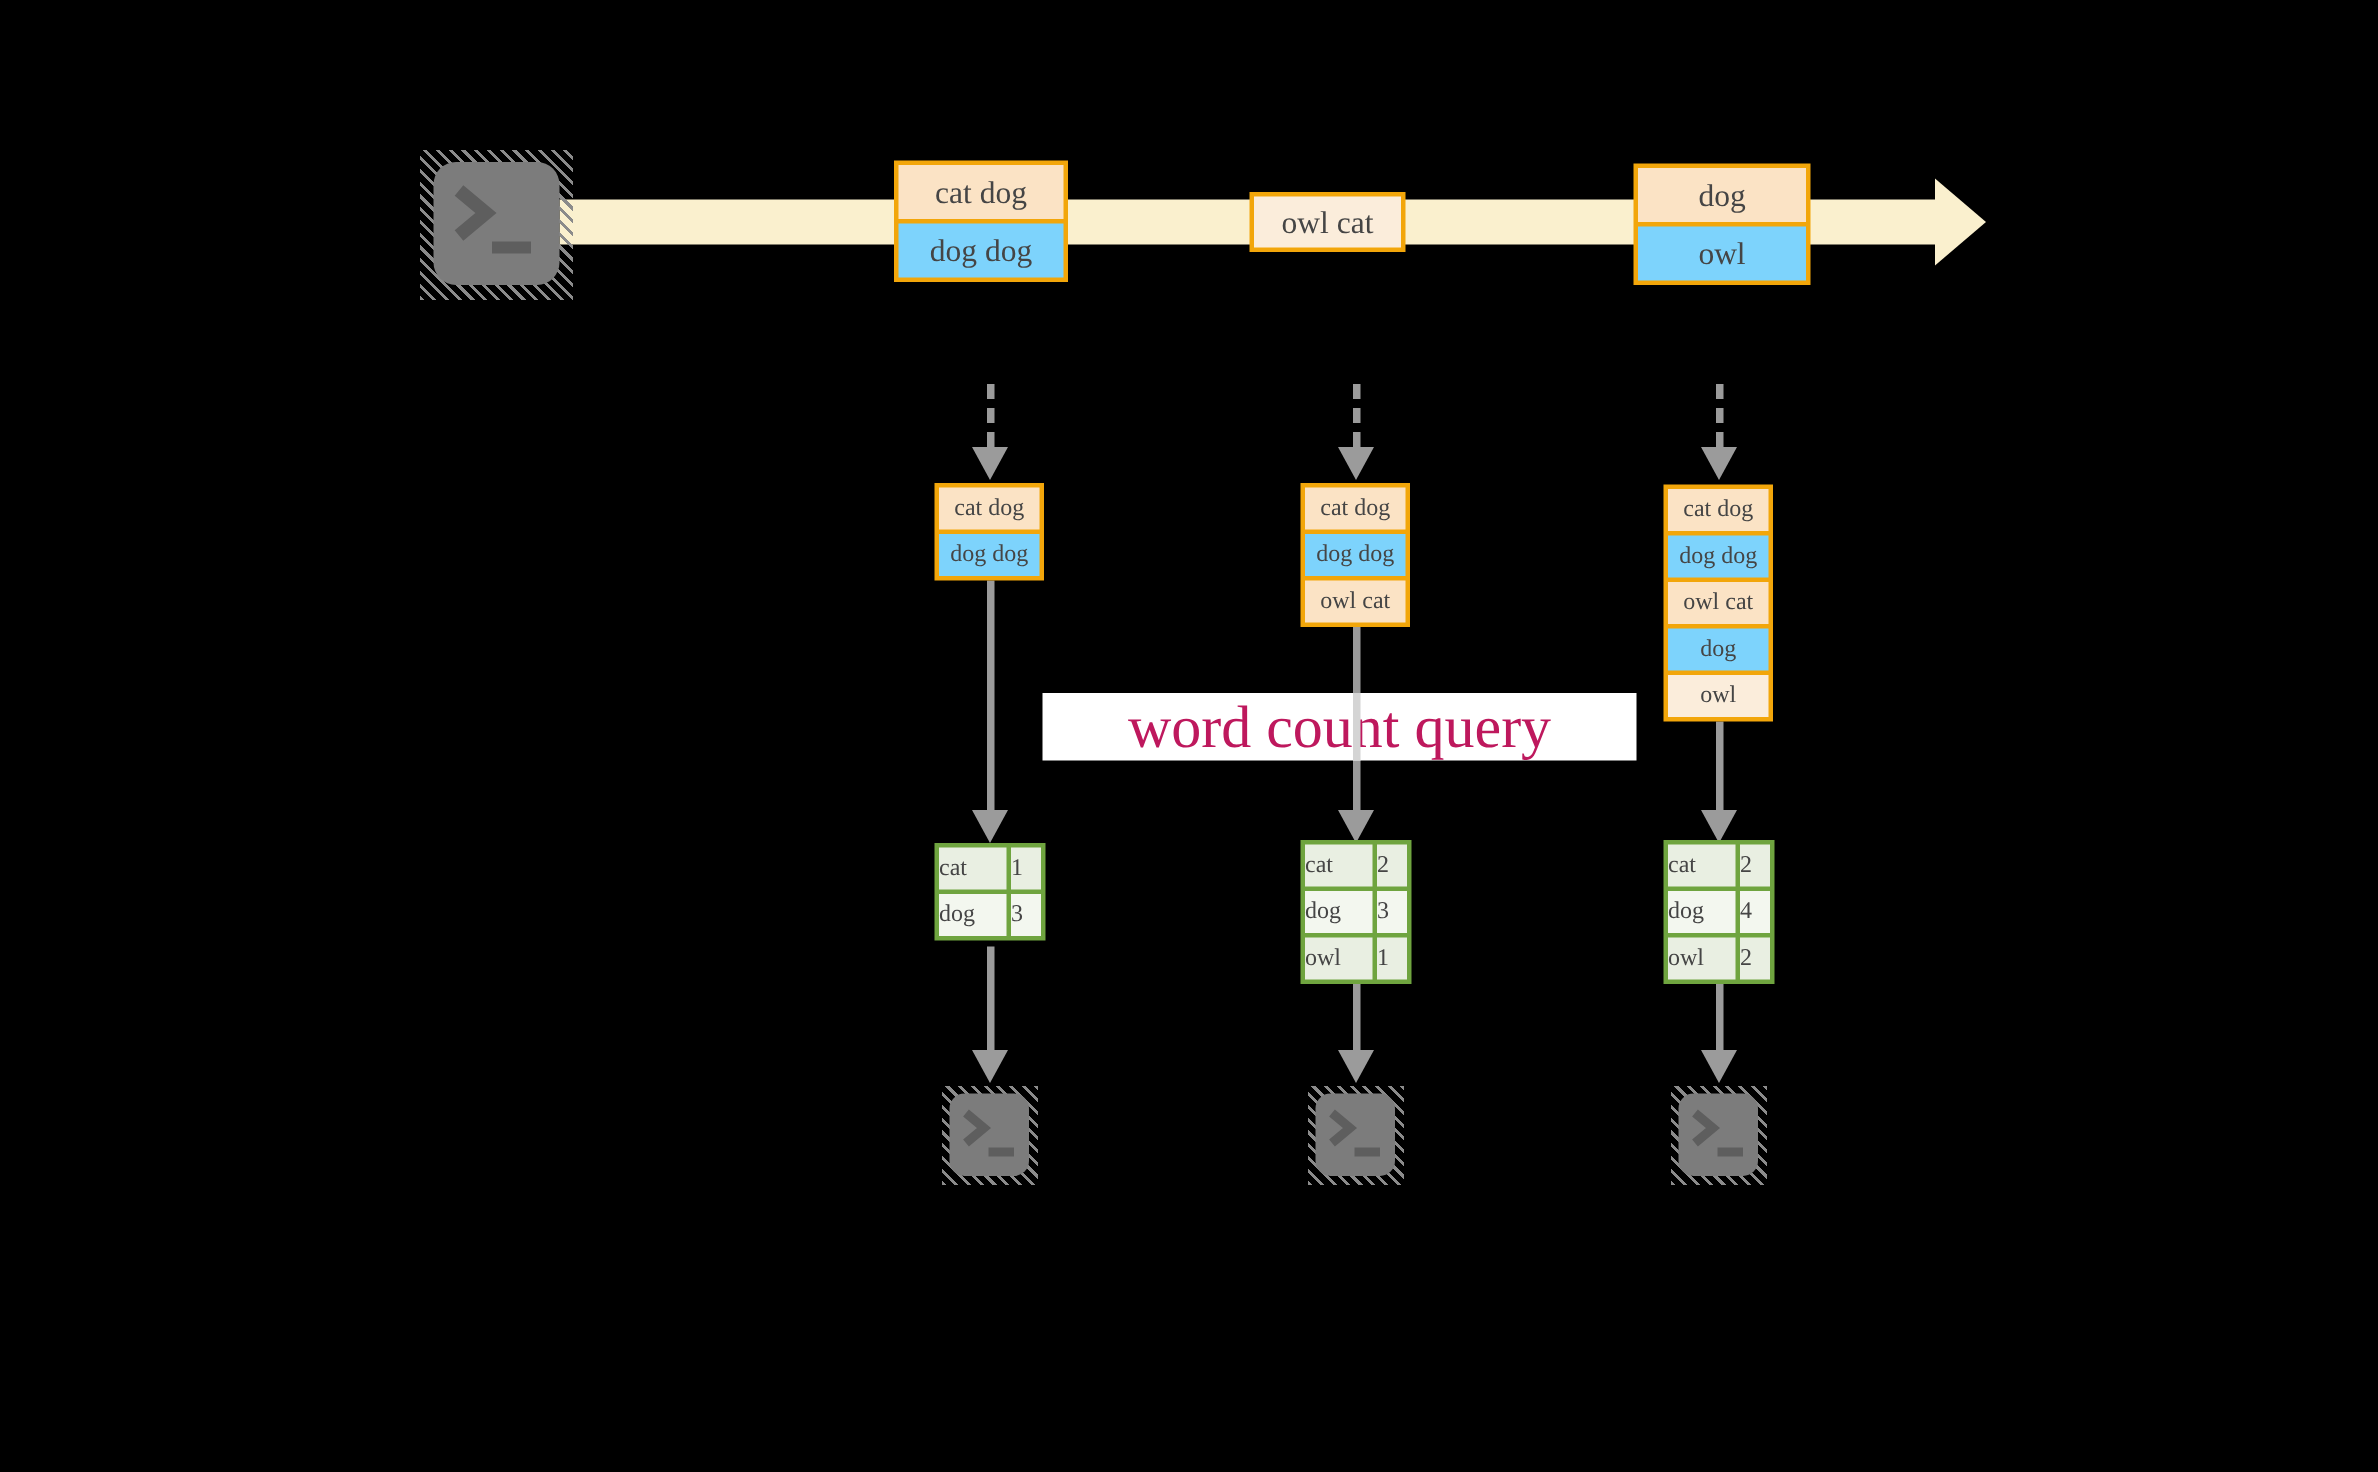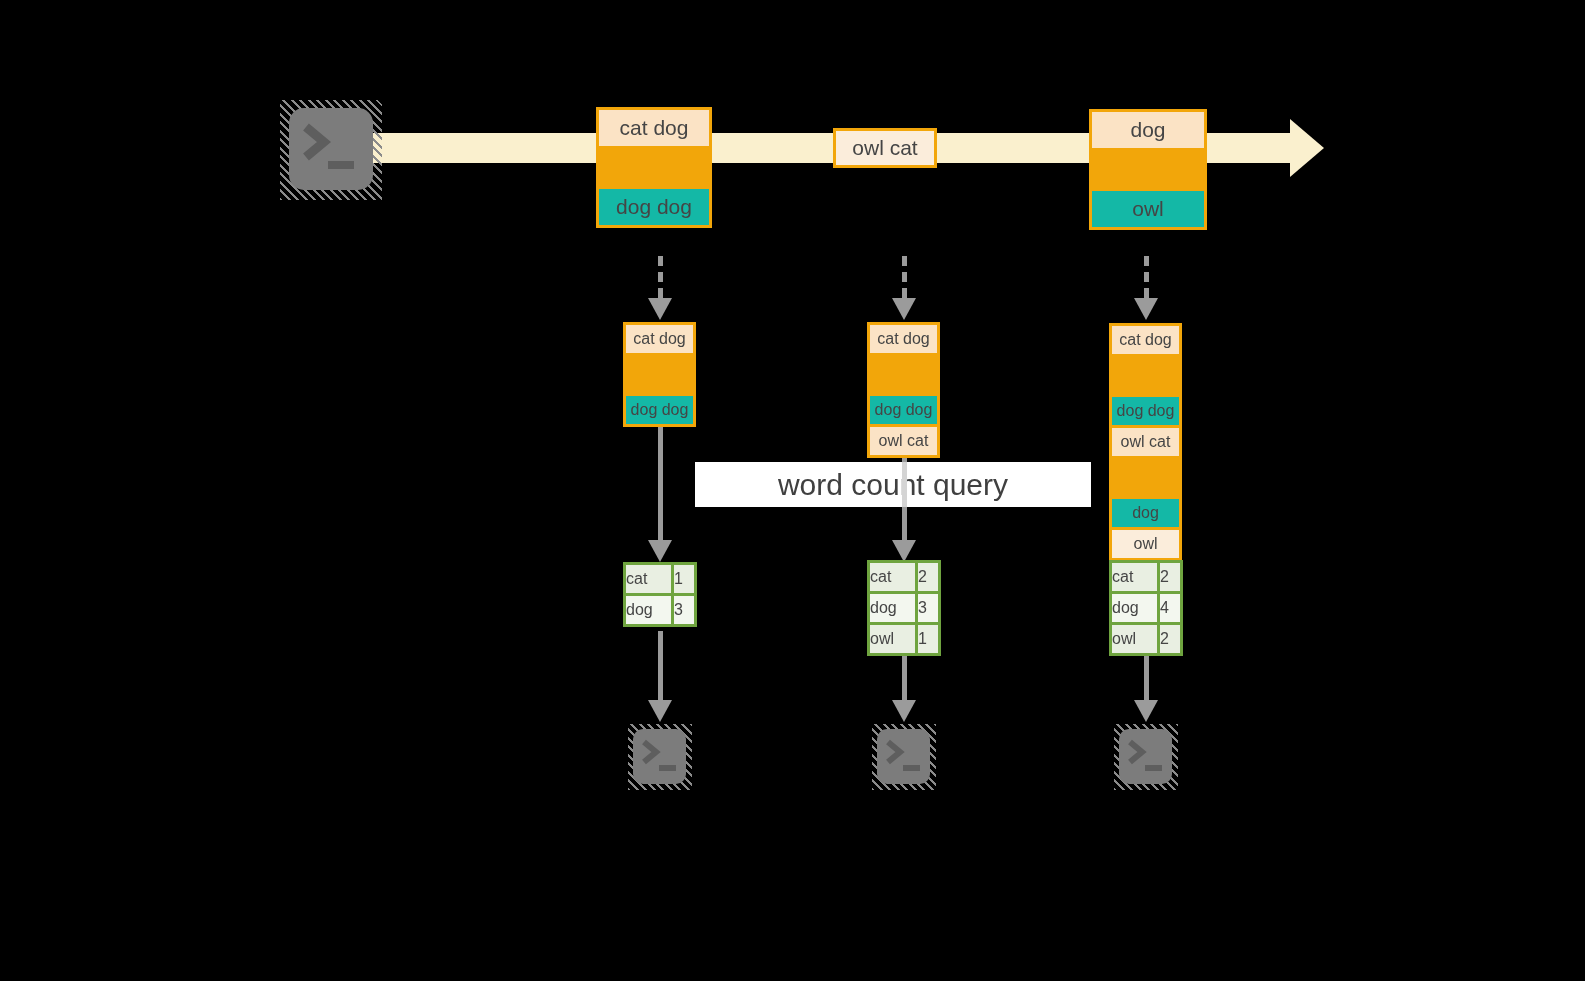--- a/index.html
+++ b/index.html
@@ -1,33 +1,33 @@
 <!DOCTYPE html>
 <html><head>
 <meta charset="utf-8">
 <style>
   html,body{margin:0;padding:0;background:#000;}
   .canvas{position:relative;width:1585px;height:981px;background:#000;overflow:hidden;
-          font-family:Liberation Sans, sans-serif;}
+          font-family:Liberation Serif, serif;}
 
   
   .stream-band{position:absolute;left:373px;top:133px;width:917px;height:30px;background:#faf0ce;z-index:0;}
   .stream-head{position:absolute;left:1290px;top:119px;width:0;height:0;
                border-top:29px solid transparent;border-bottom:29px solid transparent;
                border-left:34px solid #faf0ce;z-index:0;}
 
   
   .obox{position:absolute;background:#f2a60a;padding:3px;display:flex;flex-direction:column;gap:3px;
         box-sizing:border-box;z-index:3;}
   .ocell{text-align:center;color:#454545;}
   .ocell.big{height:36px;line-height:36px;font-size:21px;}
   .ocell.med{height:34px;line-height:34px;font-size:21px;}
   .ocell.small{height:28px;line-height:28px;font-size:16px;}
   .fill-peach{background:#fbe3c5;}
-  .fill-cream{background:#14b8a6;margin-top:40px;}
+  .fill-cream{background:#7dd3fc;}
   .fill-mid{background:#fbeddb;}
 
   
   .gtable{position:absolute;background:#6fa43f;padding:3px;display:grid;
           grid-template-columns:45px 20px;gap:3px;z-index:3;}
   .gcell{height:28px;line-height:28px;text-align:left;font-size:16px;color:#454545;}
   .row-a{background:#e9efe2;}
   .row-b{background:#f3f7ef;}
 
   
@@ -39,21 +39,21 @@
   
   .term{position:absolute;z-index:2;
         background:repeating-linear-gradient(45deg,#8b8b8b 0px,#8b8b8b 2px,transparent 2px,transparent 6px);}
   .term-body{position:absolute;background:#7c7c7c;display:flex;align-items:center;justify-content:center;}
   .term-src .term-body{left:9px;top:8px;right:9px;bottom:10px;border-radius:15px;}
   .term-sm .term-body{left:5px;top:5px;right:6px;bottom:6px;border-radius:10px;}
 
   
   .banner{position:absolute;left:695px;top:462px;width:396px;height:45px;background:#ffffff;z-index:2;
           display:flex;align-items:center;justify-content:center;}
-  .banner span{font-size:30px;color:#404040;}
+  .banner span{font-size:40px;color:#be185d;}
   .banner-line{position:absolute;left:902px;top:462px;width:5px;height:45px;background:#d4d4d4;z-index:3;}
 </style>
 </head>
 <body>
 
 <div class="canvas">
 
   <div class="stream-band"></div>
   <div class="stream-head"></div>
 

